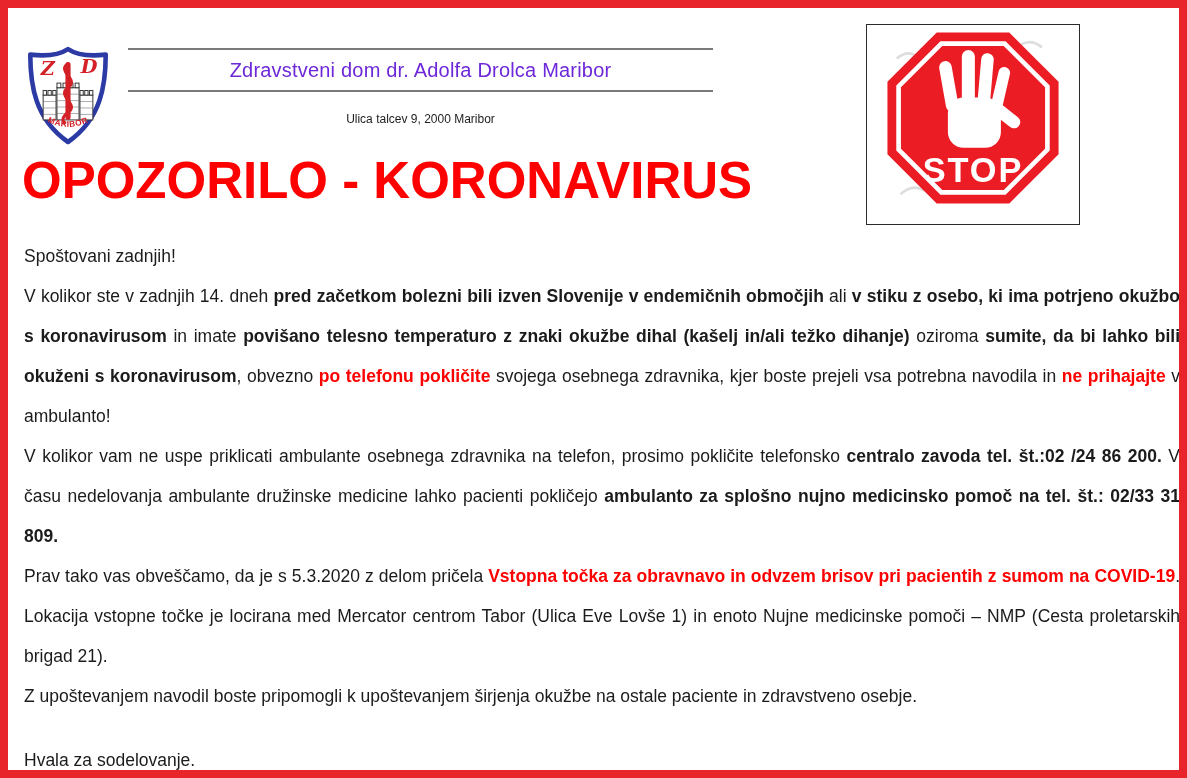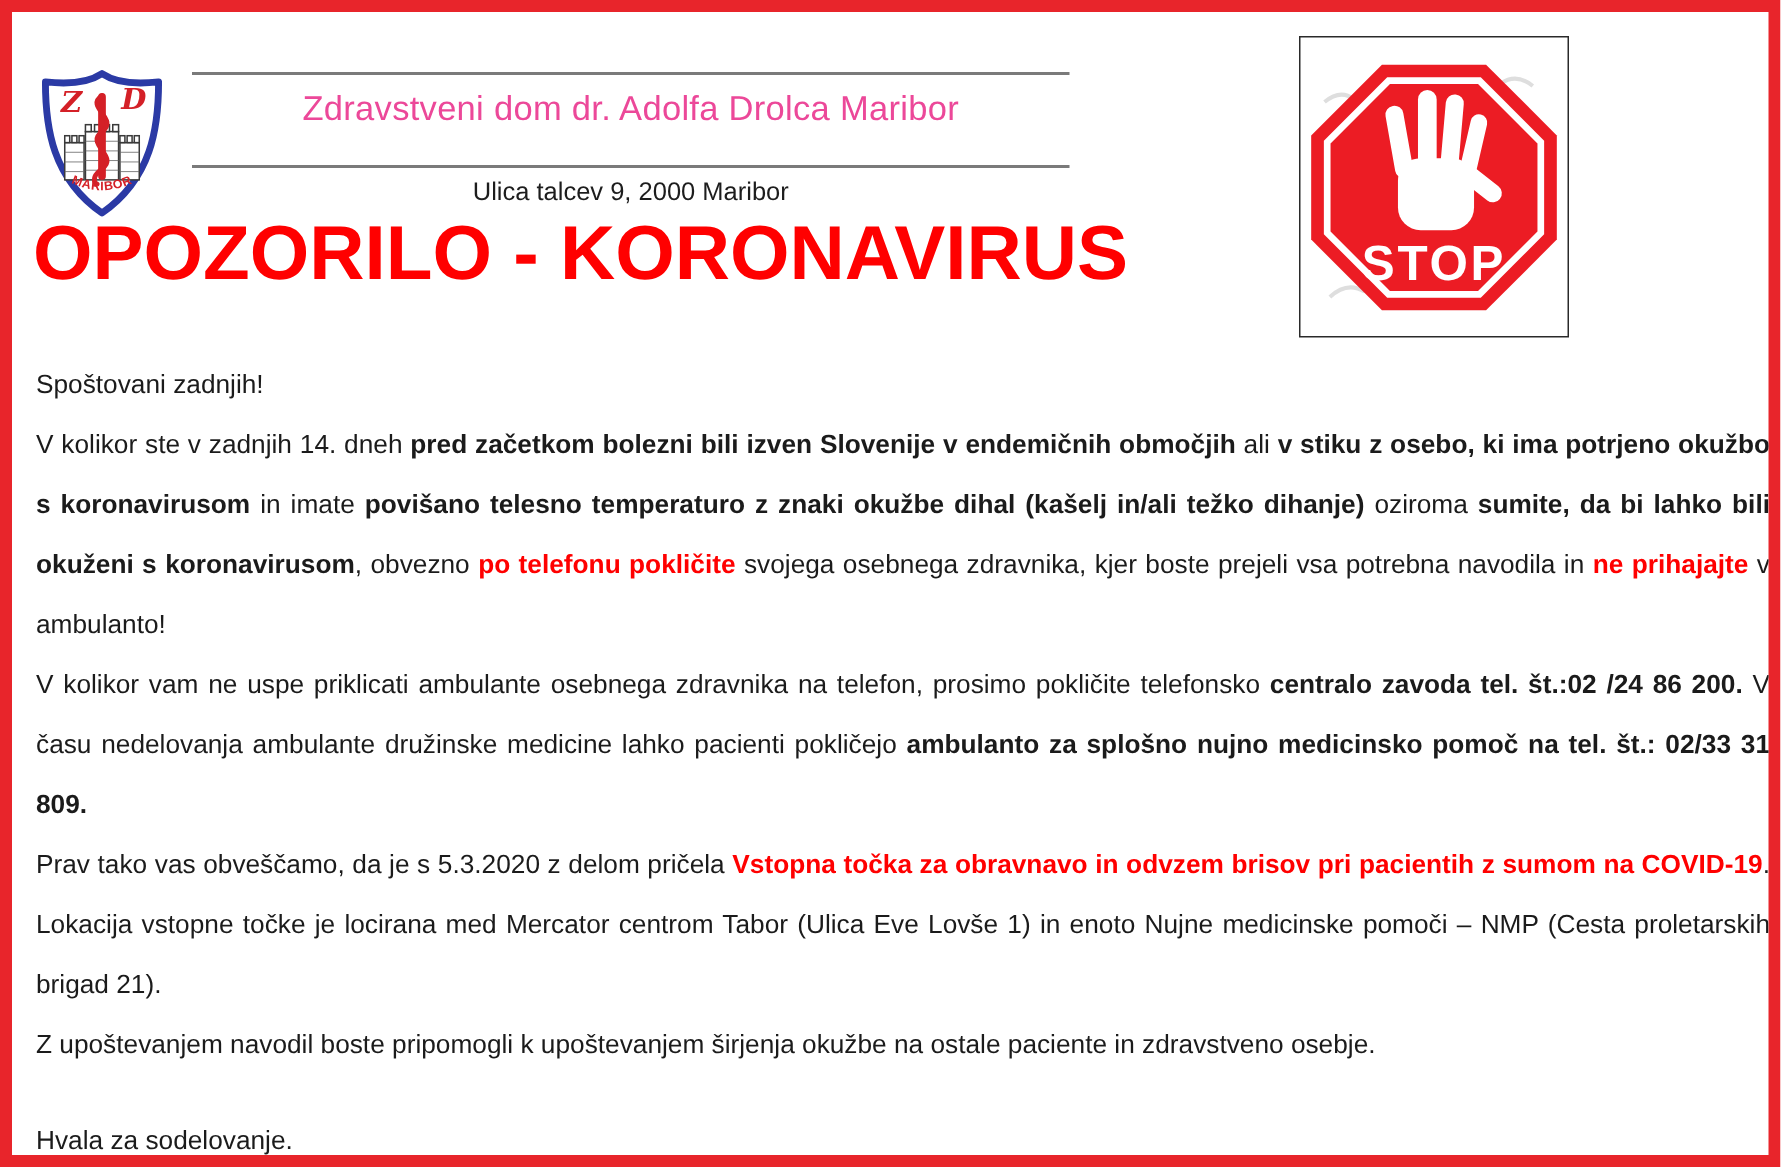--- a/index.html
+++ b/index.html
@@ -9,31 +9,31 @@
     box-sizing:border-box;
     background:#fff;
     border:8px solid var(--border-red,#e8252b);
     font-family:"Liberation Sans",sans-serif;
     overflow:hidden;
   }
   
   .logo{position:absolute;left:14px;top:36px;width:92px;height:104px;}
   .header-center{position:absolute;left:120px;top:40px;width:585px;text-align:center;}
   .rule{height:2px;background:#7a7a7a;}
-  .org-name{font-size:23px;color:#ec4899;padding:9px 0 24px 0;letter-spacing:.2px;}
-  .org-addr{font-size:17px;color:#1d1d1d;padding-top:6px;}
+  .org-name{font-size:20px;color:#6d28d9;padding:9px 0 8px 0;letter-spacing:.2px;}
+  .org-addr{font-size:12px;color:#1d1d1d;padding-top:20px;}
   .stop-box{
-    position:absolute;left:858px;top:16px;width:180px;height:201px;
+    position:absolute;left:858px;top:16px;width:214px;height:201px;
     border:1.5px solid #2a2a2a;background:#fff;box-sizing:border-box;
-    display:flex;align-items:center;justify-content:center;
+    display:flex;justify-content:center;
   }
   .stop-box svg{width:196px;height:186px;}
   
   .title{
-    position:absolute;left:14px;top:132px;
+    position:absolute;left:14px;top:144px;
     font-size:51px;font-weight:bold;line-height:1.15;
     color:var(--title-color,#ff0000);
     letter-spacing:0px;white-space:nowrap;
   }
   
   .body-text{
     position:absolute;left:16px;top:228px;width:1156px;
     font-size:17.5px;line-height:40px;color:#1b1b1b;
   }
   .body-text p{margin:0;text-align:justify;}

